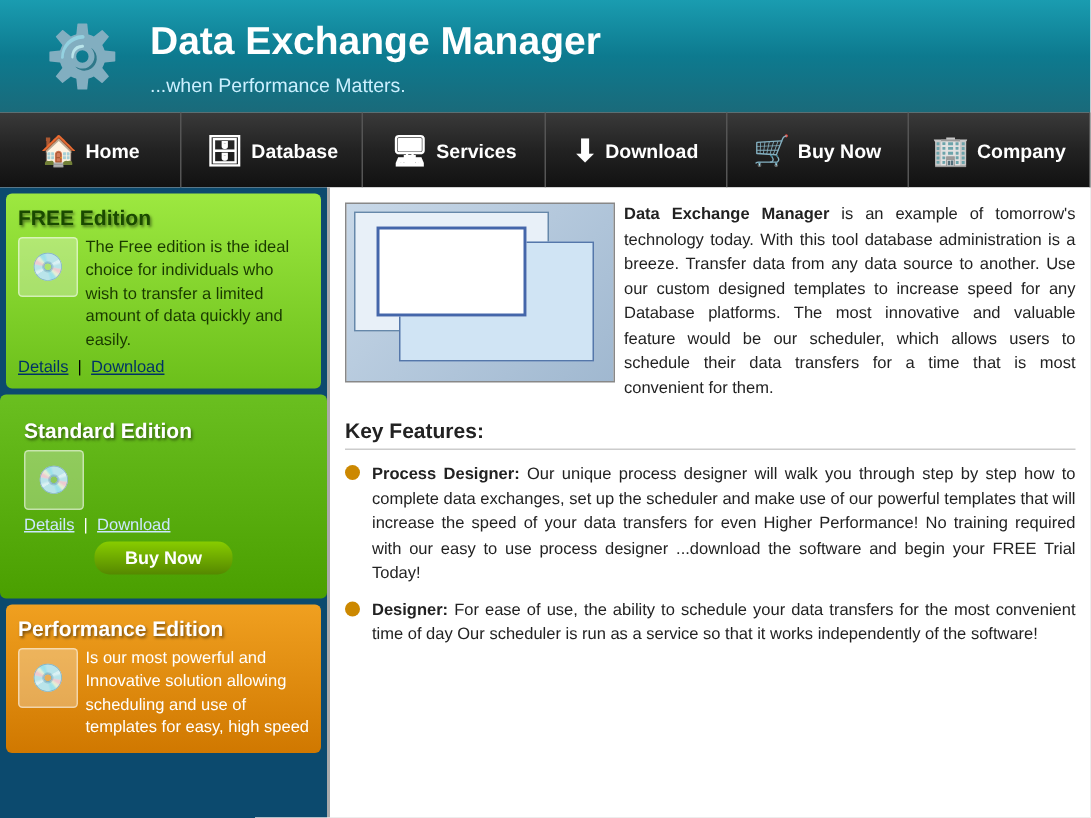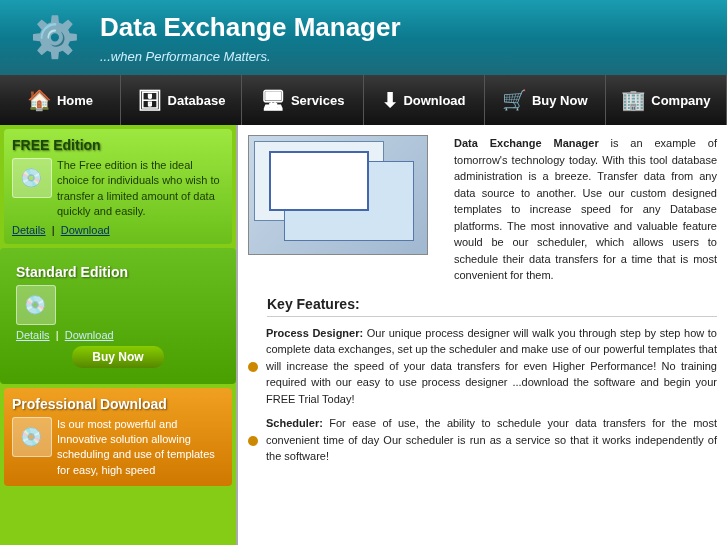--- a/index.html
+++ b/index.html
@@ -27,21 +27,20 @@
       margin-left: 10px;
     }
     .header-title h1 {
       color: #ffffff;
       font-size: 26px;
       font-weight: bold;
       font-family: Arial, sans-serif;
     }
     .header-title p {
       color: #ccf0ff;
-      font-style: italic;
       font-size: 13px;
       margin-top: 6px;
     }
 
     
     nav {
       background: linear-gradient(180deg, #3a3a3a 0%, #222 50%, #111 100%);
       height: 50px;
       display: flex;
       align-items: stretch;
@@ -64,22 +63,22 @@
 
     
     .main {
       display: flex;
       height: calc(545px - 75px - 50px);
       background: #d0d0d0;
     }
 
     
     .sidebar {
-      width: 236px;
-      background: #84cc16;
+      width: 218px;
+      background: #0c4a6e;
       overflow-y: auto;
     }
 
     .edition-free {
       background: linear-gradient(180deg, #9de840 0%, #6bbf1a 100%);
       padding: 8px;
       margin: 4px;
       border-radius: 4px;
     }
     .edition-standard {
@@ -157,21 +156,21 @@
     .content {
       flex: 1;
       background: #fff;
       overflow-y: auto;
       padding: 10px;
       border-left: 2px solid #aaa;
     }
 
     .product-preview {
       display: flex;
-      gap: 26px;
+      gap: 6px;
       margin-bottom: 12px;
     }
     .screenshot-box {
       width: 180px;
       height: 120px;
       background: linear-gradient(135deg, #c8d8e8 0%, #a0b8d0 100%);
       border: 1px solid #888;
       flex-shrink: 0;
       position: relative;
       overflow: hidden;
@@ -207,28 +206,27 @@
       font-weight: bold;
     }
 
     .key-features-title {
       font-size: 14px;
       font-weight: bold;
       color: #222;
       border-bottom: 1px solid #ccc;
       padding-bottom: 4px;
       margin-bottom: 8px;
-      margin-left: 19px;
     }
 
     .feature-item {
       display: flex;
       gap: 8px;
       margin-bottom: 8px;
-      align-items: center;
+      align-items: flex-start;
     }
     .feature-bullet {
       width: 10px;
       height: 10px;
       background: #cc8800;
       border-radius: 50%;
       flex-shrink: 0;
       margin-top: 2px;
     }
     .feature-text {
@@ -305,21 +303,21 @@
       </div>
       <div class="edition-links">
         <a>Details</a>
         &nbsp;|&nbsp;
         <a>Download</a>
       </div>
       <button class="buy-now-btn">Buy Now</button>
     </div>
 
     <div class="edition-professional">
-      <div class="edition-title">Professional Download</div>
+      <div class="edition-title">Performance Edition</div>
       <div class="edition-content">
         <div class="edition-img">💿</div>
         <div class="edition-text">Is our most powerful and Innovative solution allowing scheduling and use of templates for easy, high speed</div>
       </div>
     </div>
 
   </div>
 
   <div class="content">
 
@@ -342,19 +340,19 @@
       <div class="feature-text">
         <strong>Process Designer:</strong>
         <span> Our unique process designer will walk you through step by step how to complete data exchanges, set up the scheduler and make use of our powerful templates that will increase the speed of your data transfers for even Higher Performance! No training required with our easy to use process designer ...download the software and begin your FREE Trial Today!</span>
       </div>
     </div>
 
 
     <div class="feature-item">
       <div class="feature-bullet"></div>
       <div class="feature-text">
-        <strong>Scheduler:</strong>
+        <strong>Designer:</strong>
         <span> For ease of use, the ability to schedule your data transfers for the most convenient time of day Our scheduler is run as a service so that it works independently of the software!</span>
       </div>
     </div>
 
   </div>
 </div>
 
 </body></html>

